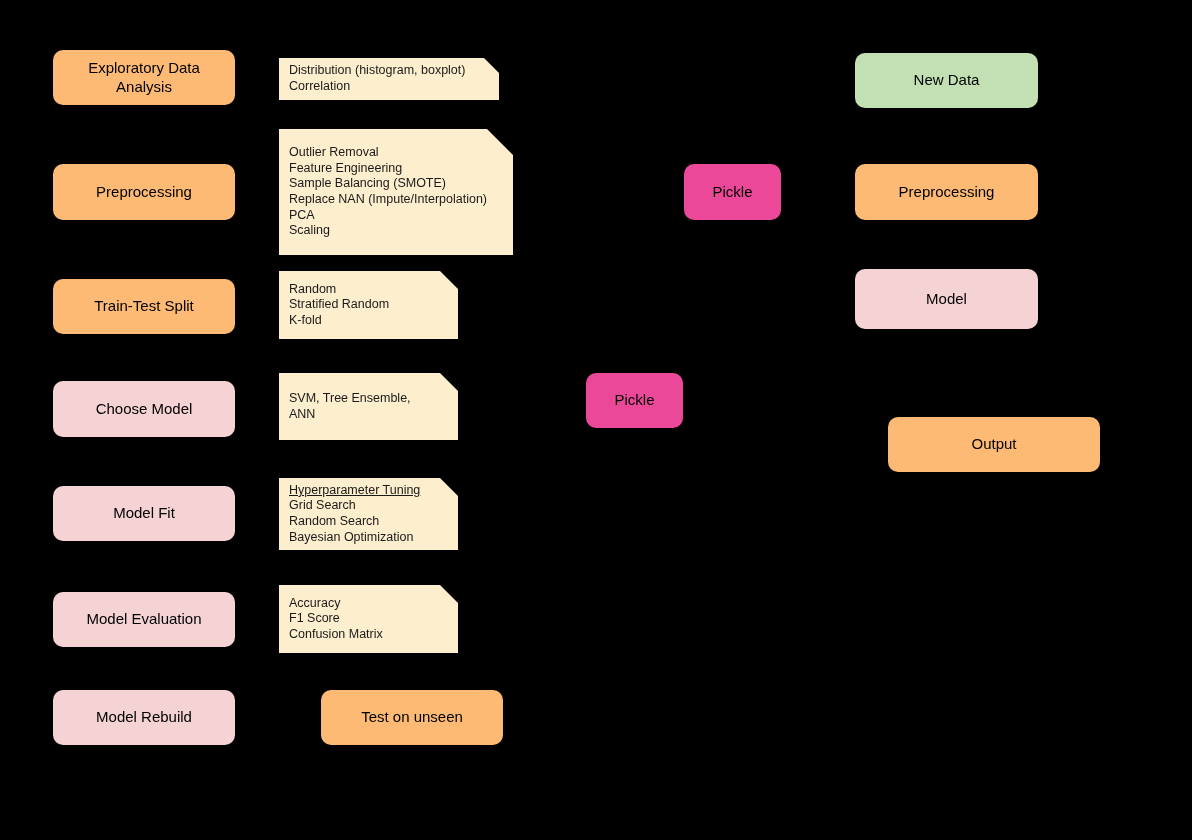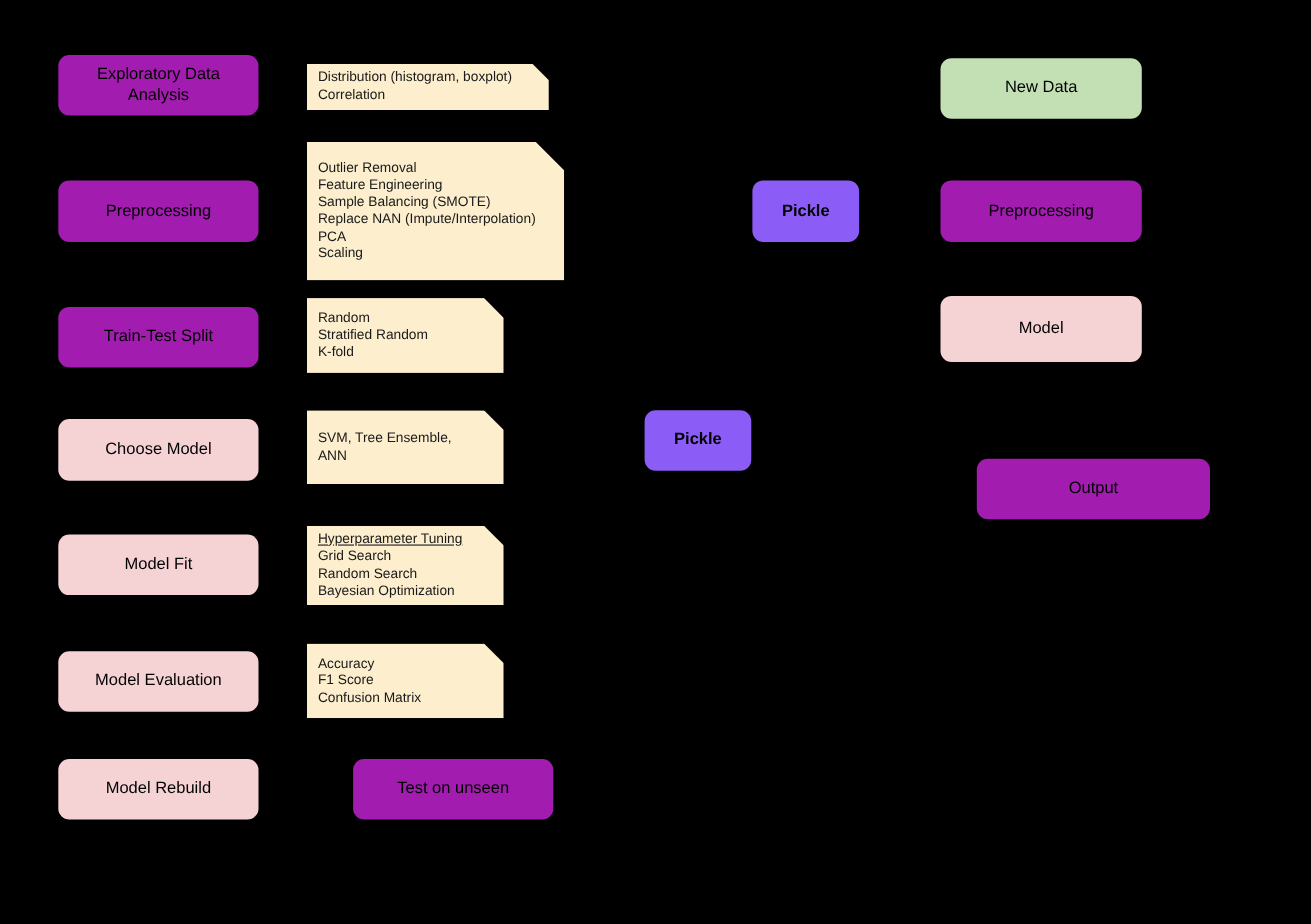--- a/index.html
+++ b/index.html
@@ -23,24 +23,24 @@
     align-items: center;
     justify-content: center;
     text-align: center;
     border-radius: 10px;
     color: #000000;
     font-size: 15px;
     line-height: 1.22;
     padding: 2px 8px;
     white-space: pre-line;
   }
-  .node.blue   { background: #a21caf; }
+  .node.blue   { background: #fdba74; }
   .node.pink   { background: #f5d2d4; }
   .node.green  { background: #c2e0b4; }
-  .node.purple { background: #8b5cf6; font-weight: bold; }
+  .node.purple { background: #ec4899; }
 
   .note {
     position: absolute;
     box-sizing: border-box;
     background: #fdeece;
     color: #1a1a1a;
     font-size: 12.5px;
     line-height: 15.6px;
     padding: 8px 10px 8px 10px;
     display: flex;

